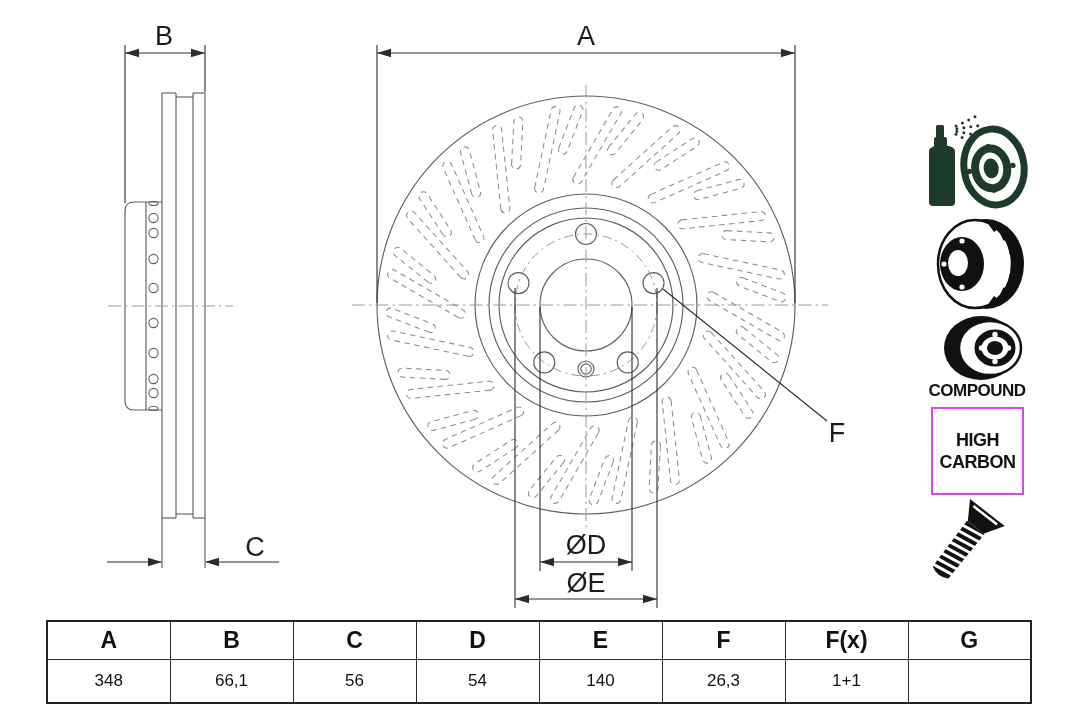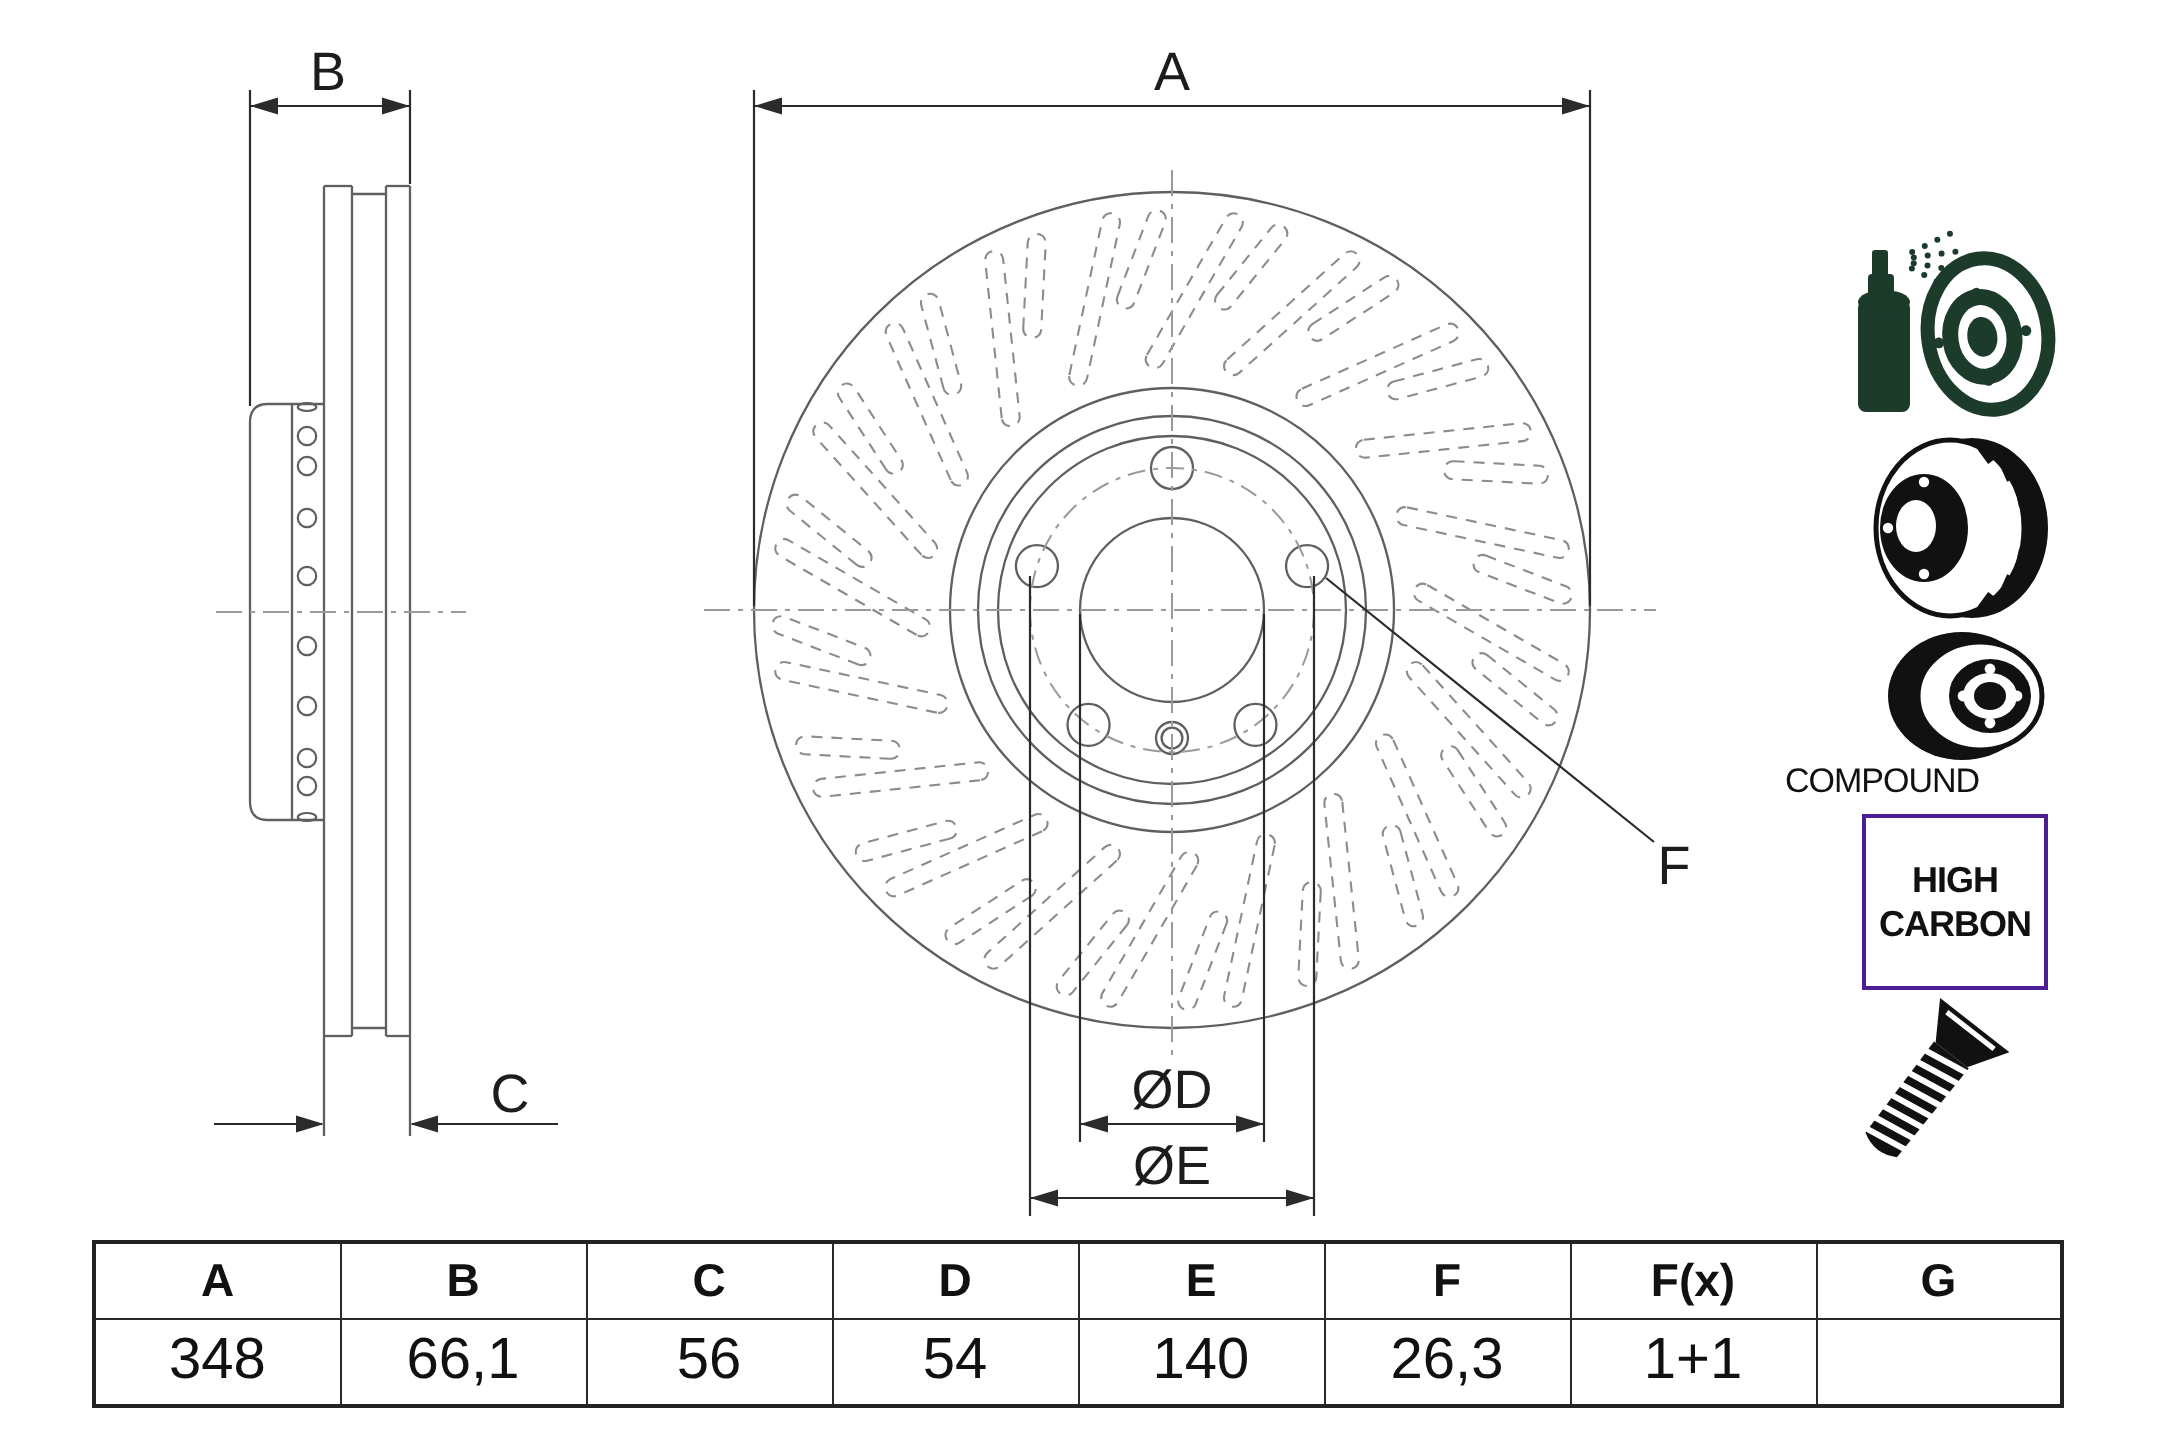--- a/index.html
+++ b/index.html
@@ -2,33 +2,33 @@
 <html style="--icon-green: #1d3b2b;"><head>
 <meta charset="utf-8">
 <style>
   :root { --icon-green:#1d3b2b; }
   * { box-sizing:border-box; }
   html,body { margin:0; padding:0; background:#fff; width:1080px; height:720px;
               font-family:"Liberation Sans", sans-serif; }
   #stage { position:relative; width:1080px; height:720px; background:#fff; overflow:hidden; }
   svg { position:absolute; }
   .dim-label { font-size:27px; fill:#1c1c1c; font-family:"Liberation Sans",sans-serif; }
-  .icon-caption { position:absolute; left:880px; top:381px; width:122px; text-align:center;
-                  font-weight:normal; font-size:17px; letter-spacing:-0.5px; color:#111; }
+  .icon-caption { position:absolute; left:916px; top:381px; width:122px; text-align:center;
+                  font-weight:bold; font-size:17px; letter-spacing:-0.5px; color:#111; }
   .hc-box { position:absolute; left:931px; top:407px; width:93px; height:88px;
-            border:2px solid #4c1d95; background:#fff; display:flex; flex-direction:column;
+            border:2px solid #d946ef; background:#fff; display:flex; flex-direction:column;
             justify-content:center; align-items:center; }
   .hc-box span { font-weight:bold; font-size:18px; letter-spacing:-0.5px; color:#111; line-height:1.25; }
   .spec-table { position:absolute; left:46px; top:620px; width:986px; height:83px;
                 border-collapse:collapse; table-layout:fixed; background:#fff; }
   .spec-table th, .spec-table td { border:1px solid #2a2a2a; text-align:center; vertical-align:middle;
                                    color:#111; padding:0; }
   .spec-table { border:2px solid #222; }
   .spec-table th { font-size:23px; font-weight:bold; height:38px; }
-  .spec-table td { font-size:29px; font-weight:normal; height:44px; }
+  .spec-table td { font-size:17px; font-weight:normal; height:44px; }
 </style>
 </head>
 <body>
 
 <div id="stage">
 
   <svg id="main-drawing" width="1080" height="720" viewBox="0 0 1080 720">
     <g id="gSlots">
         <rect x="-44" y="-4.5" width="88" height="9" rx="4.5" fill="none" stroke="#8c8c8c" stroke-width="1.05" stroke-dasharray="5.5 4.5" transform="translate(586,305) rotate(4) translate(160,0) rotate(26)"></rect>
         <rect x="-26" y="-4.5" width="52" height="9" rx="4.5" fill="none" stroke="#8c8c8c" stroke-width="1.05" stroke-dasharray="5.5 4.5" transform="translate(586,305) rotate(13) translate(176,0) rotate(26)"></rect>

